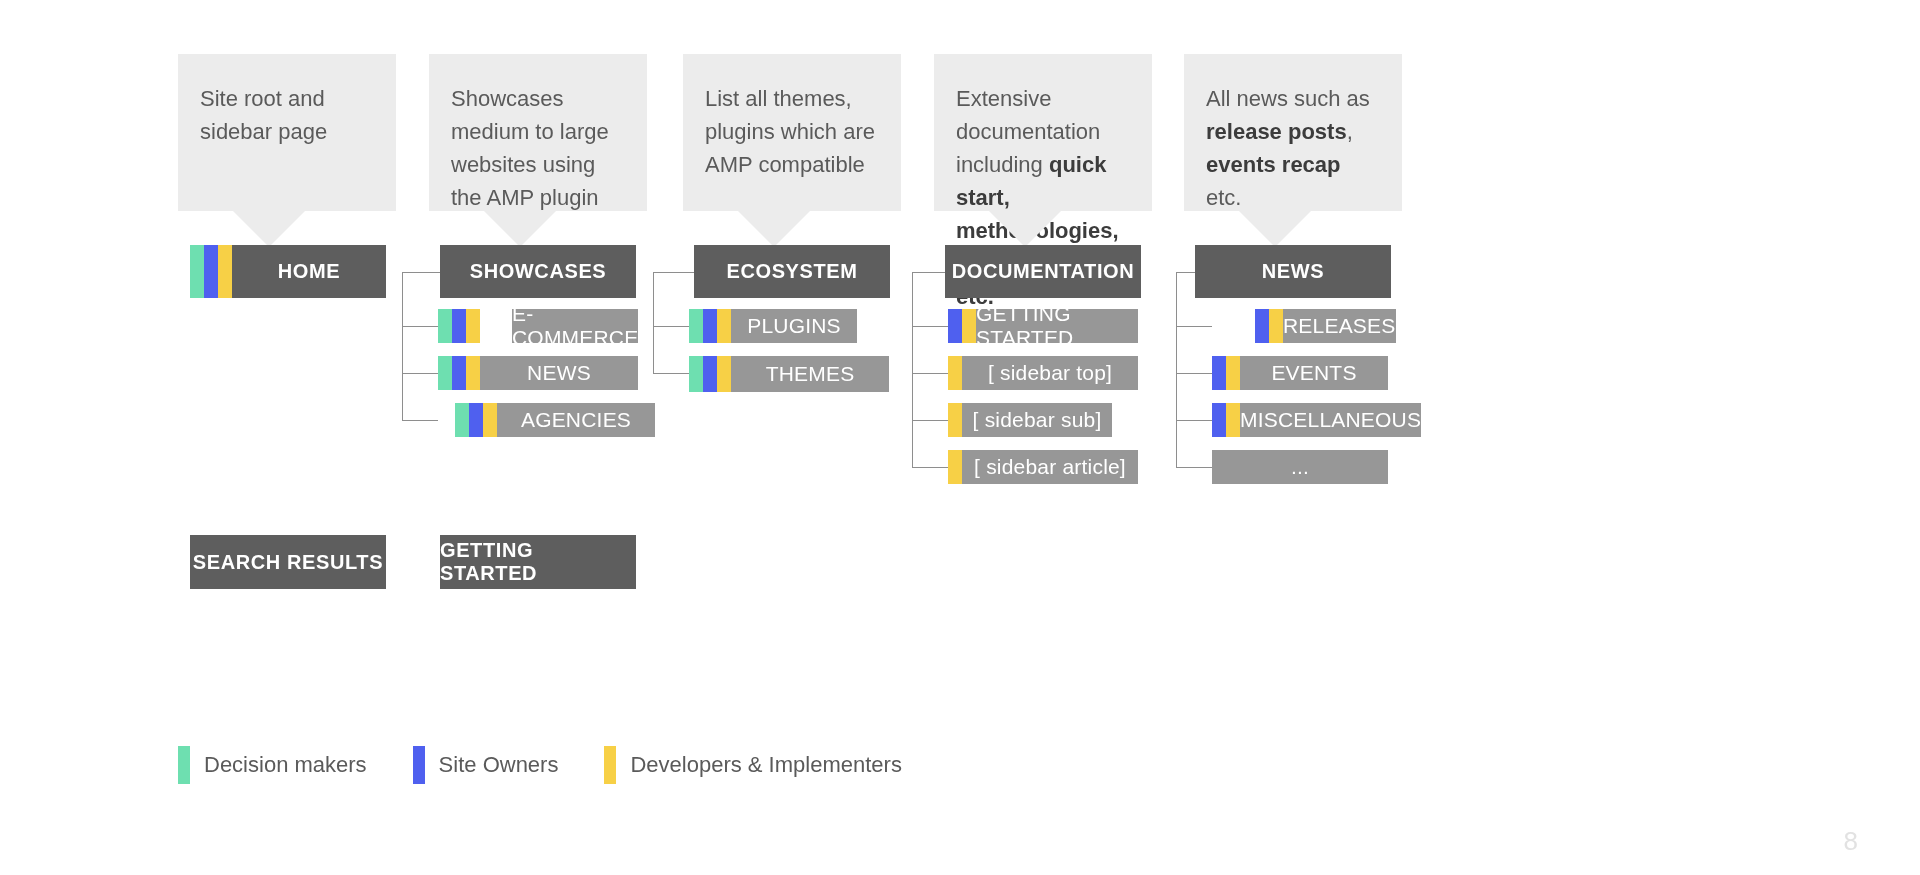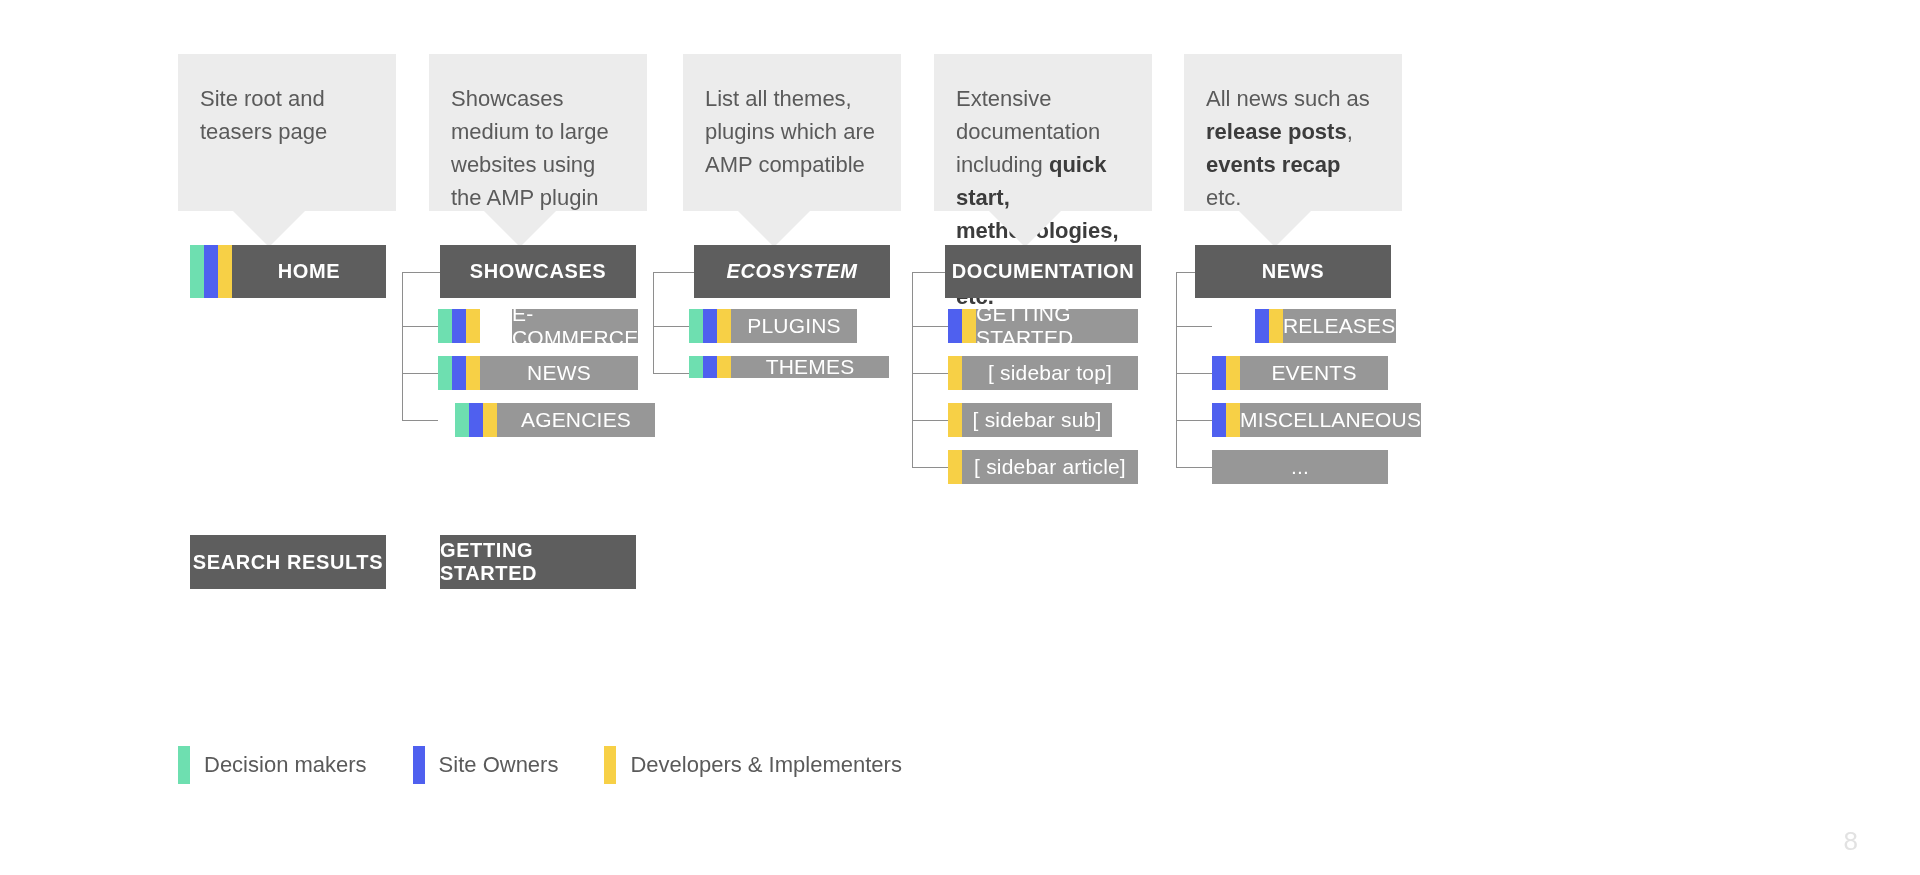--- a/index.html
+++ b/index.html
@@ -131,21 +131,21 @@
     bottom: 18px;
     font-size: 26px;
     color: #e2e2e2;
   }
 </style>
 </head>
 <body>
 
 <div id="stage">
     <div class="callout" style="left: 178px; top: 54px; width: 218px; height: 157px;">
-      <div><span>Site root and teasers page</span></div>
+      <div><span>Site root and sidebar page</span></div>
       <div class="tail" style="left: 55px;"></div>
     </div>
     <div class="callout" style="left: 429px; top: 54px; width: 218px; height: 157px;">
       <div><span>Showcases medium to large websites using the AMP plugin</span></div>
       <div class="tail" style="left: 55px;"></div>
     </div>
     <div class="callout" style="left: 683px; top: 54px; width: 218px; height: 157px;">
       <div><span>List all themes, plugins which are AMP compatible</span></div>
       <div class="tail" style="left: 55px;"></div>
     </div>
@@ -190,33 +190,33 @@
       <div class="bars">
         <div class="bar bar-green"></div>
         <div class="bar bar-blue"></div>
         <div class="bar bar-yellow"></div>
       </div>
       <div class="body">AGENCIES</div>
     </div>
     <div class="conn conn-h" style="left: 402px; top: 420px; width: 36px;"></div>
     <div class="conn conn-v" style="left: 402px; top: 272px; height: 148px;"></div>
     <div class="conn conn-h" style="left: 402px; top: 272px; width: 38px;"></div>
-    <div class="node node-top" style="left: 694px; top: 245px; width: 196px; height: 53px; font-style: italic;">
+    <div class="node node-top" style="left: 694px; top: 245px; width: 196px; height: 53px;">
       <div class="body">ECOSYSTEM</div>
     </div>
     <div class="node node-child" style="left: 689px; top: 309px; width: 168px; height: 34px;">
       <div class="bars">
         <div class="bar bar-green"></div>
         <div class="bar bar-blue"></div>
         <div class="bar bar-yellow"></div>
       </div>
       <div class="body">PLUGINS</div>
     </div>
     <div class="conn conn-h" style="left: 653px; top: 326px; width: 36px;"></div>
-    <div class="node node-child" style="left: 689px; top: 356px; width: 200px; height: 22px;">
+    <div class="node node-child" style="left: 689px; top: 356px; width: 200px; height: 36px;">
       <div class="bars">
         <div class="bar bar-green"></div>
         <div class="bar bar-blue"></div>
         <div class="bar bar-yellow"></div>
       </div>
       <div class="body">THEMES</div>
     </div>
     <div class="conn conn-h" style="left: 653px; top: 373px; width: 36px;"></div>
     <div class="conn conn-v" style="left: 653px; top: 272px; height: 101px;"></div>
     <div class="conn conn-h" style="left: 653px; top: 272px; width: 41px;"></div>

